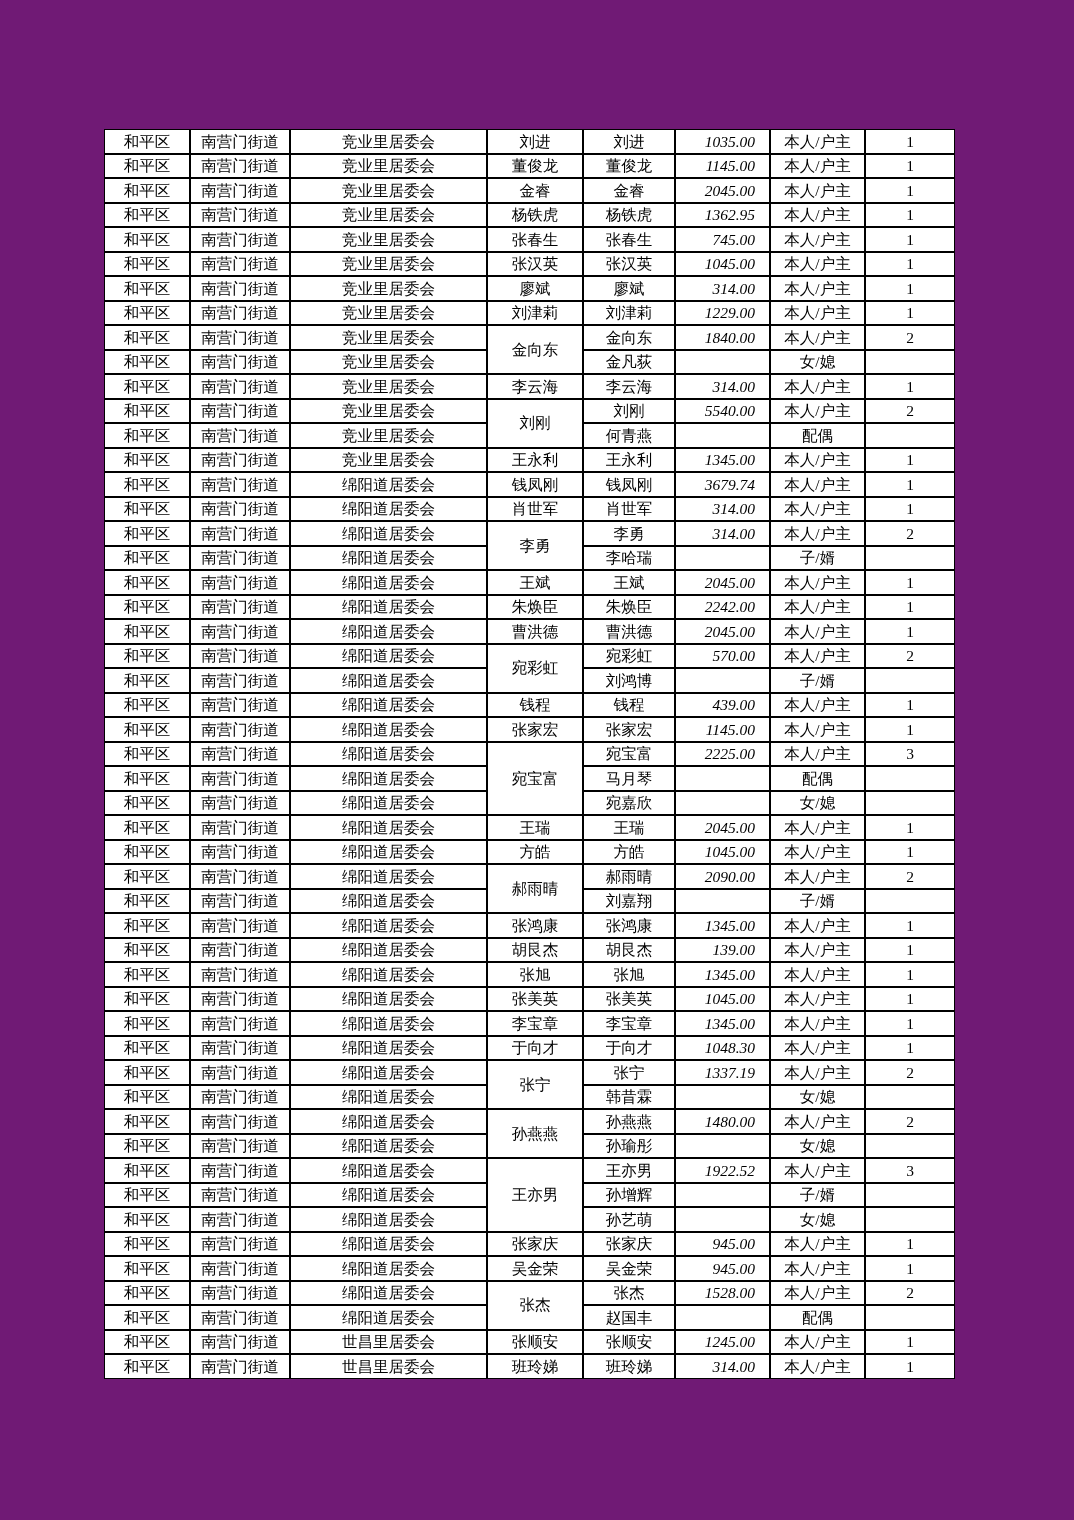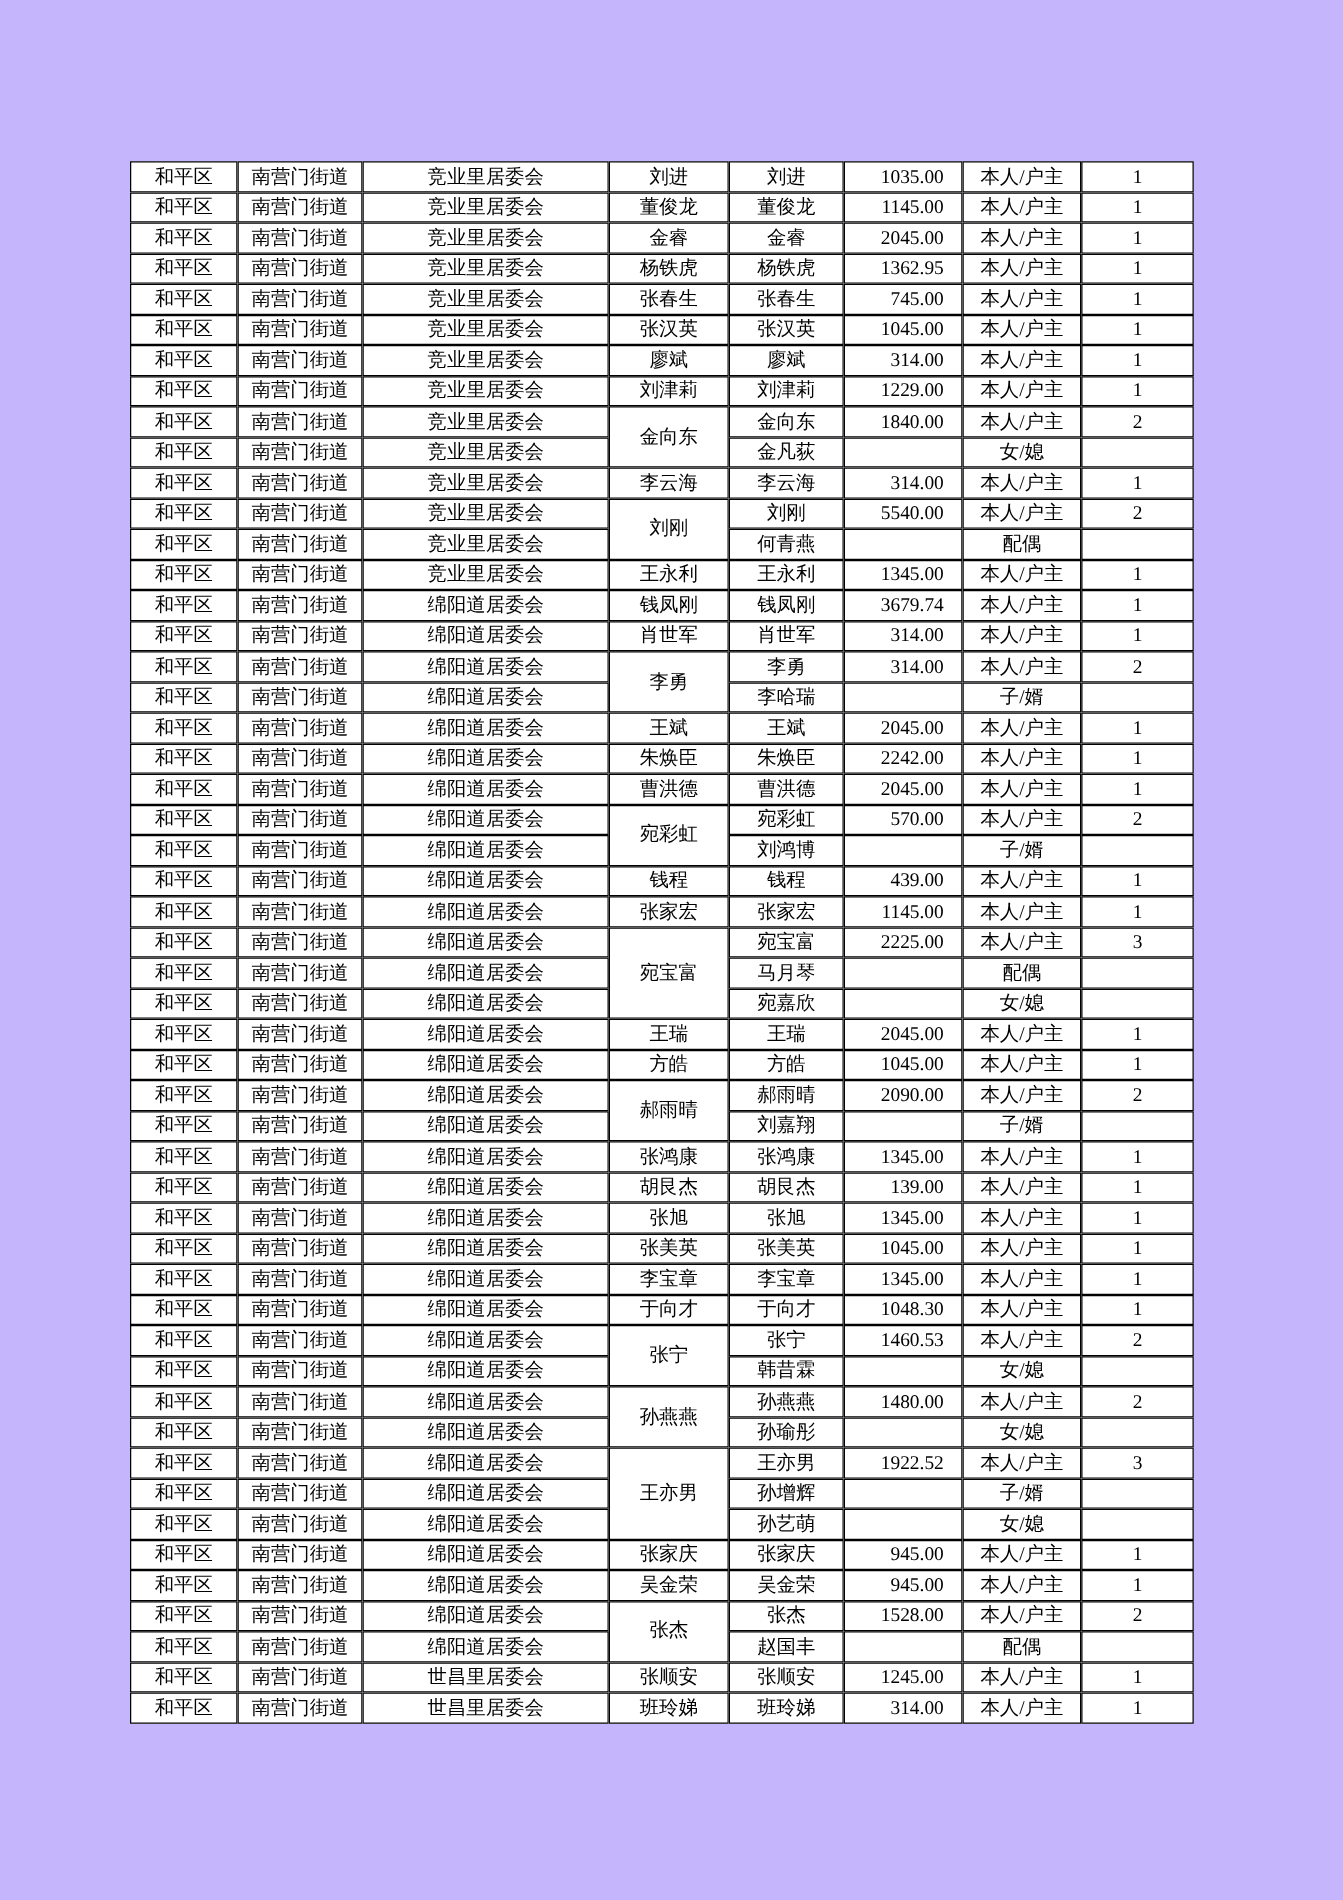--- a/index.html
+++ b/index.html
@@ -12,21 +12,21 @@
     height: 1520px;
     position: relative;
     font-family: "Liberation Serif", "DejaVu Serif", serif;
     color: #000000;
   }
   .page {
     position: absolute;
     left: 0; top: 0;
     width: 1074px;
     height: 1520px;
-    background: #c4b5fd;
+    background: #701a75;
     overflow: hidden;
   }
   table.grid {
     position: absolute;
     left: 104px;
     top: 129px;
     width: 851px;
     border-collapse: separate;
     border-spacing: 0;
     table-layout: fixed;
@@ -41,20 +41,21 @@
     text-align: center;
     vertical-align: middle;
     white-space: nowrap;
     overflow: hidden;
     color: #000000;
     background: #ffffff;
   }
   table.grid td.c-amount {
     text-align: right;
     padding-right: 14px;
+    font-style: italic;
   }
   table.grid td.c-head {
     vertical-align: middle;
   }
 </style>
 </head>
 <body>
 
 <div class="page">
   <table class="grid">
@@ -441,21 +442,21 @@
           <td class="c-amount">1048.30</td>
           <td class="c-relation">本人/户主</td>
           <td class="c-count">1</td>
         </tr>
         <tr>
           <td class="c-district">和平区</td>
           <td class="c-street">南营门街道</td>
           <td class="c-community">绵阳道居委会</td>
           <td class="c-head" rowspan="2">张宁</td>
           <td class="c-member">张宁</td>
-          <td class="c-amount">1460.53</td>
+          <td class="c-amount">1337.19</td>
           <td class="c-relation">本人/户主</td>
           <td class="c-count">2</td>
         </tr>
         <tr>
           <td class="c-district">和平区</td>
           <td class="c-street">南营门街道</td>
           <td class="c-community">绵阳道居委会</td>
           <td class="c-member">韩昔霖</td>
           <td class="c-amount"></td>
           <td class="c-relation">女/媳</td>

